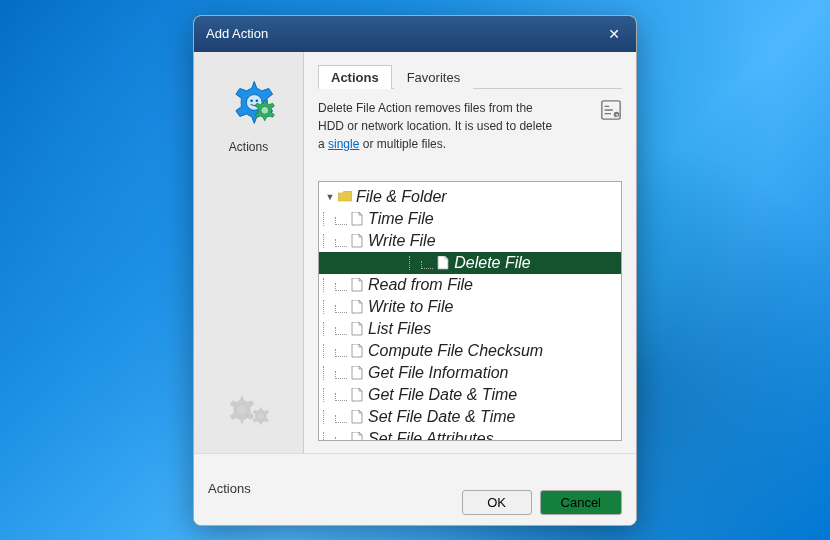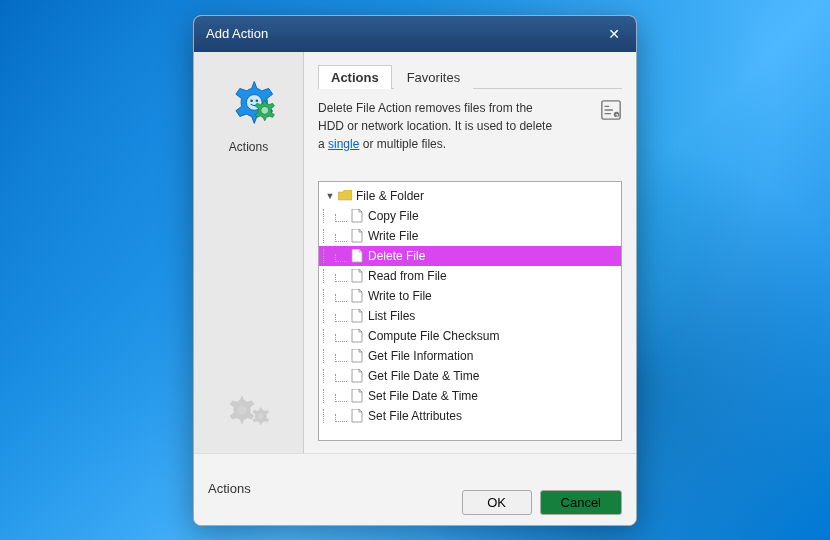--- a/index.html
+++ b/index.html
@@ -222,21 +222,21 @@
     .tree-item {
       display: flex;
       align-items: center;
       padding: 2px 4px;
       cursor: pointer;
       font-size: 12px;
       color: #222;
       user-select: none;
       white-space: nowrap;
     }
-    .tree-item.selected { background: #d946ef; color: white; }
+    .tree-item.selected { background: #14532d; color: white; justify-content: center; }
 
     .tree-item .indent { display: inline-block; }
     .tree-item .expander {
       width: 14px;
       height: 14px;
       display: inline-flex;
       align-items: center;
       justify-content: center;
       font-size: 9px;
       color: #555;
@@ -245,21 +245,22 @@
     .tree-item .file-icon {
       width: 16px;
       height: 16px;
       display: inline-flex;
       align-items: center;
       justify-content: center;
       margin-right: 3px;
       flex-shrink: 0;
     }
     .tree-item .item-label {
-      font-size: 12px;
+      font-size: 16px;
+      font-style: italic;
     }
 
     
     .dialog-footer {
       padding: 8px 14px 10px;
       display: flex;
       align-items: center;
       justify-content: space-between;
       background: #f3f3f3;
       border-top: 1px solid #ddd;
@@ -386,21 +387,21 @@
             <span style="display:inline-flex;align-items:center;width:26px;">
               <span style="display:inline-block;width:12px;border-left:1px dotted #999;height:14px;"></span>
               <span style="display:inline-block;width:12px;height:8px;border-left:1px dotted #999;border-bottom:1px dotted #999;margin-bottom:-4px;"></span>
             </span>
             <span class="file-icon">
               <svg width="12" height="14" viewBox="0 0 12 14">
                   <path d="M1,0 L8,0 L11,3 L11,13 L1,13 Z" fill="white" stroke="#888" stroke-width="0.8"></path>
                   <path d="M8,0 L8,3 L11,3" fill="none" stroke="#888" stroke-width="0.8"></path>
                 </svg>
             </span>
-            <span class="item-label">Copy File</span>
+            <span class="item-label">Time File</span>
           </div>
 
 
           <div class="tree-item">
             <span style="display:inline-flex;align-items:center;width:26px;">
               <span style="display:inline-block;width:12px;border-left:1px dotted #999;height:14px;"></span>
               <span style="display:inline-block;width:12px;height:8px;border-left:1px dotted #999;border-bottom:1px dotted #999;margin-bottom:-4px;"></span>
             </span>
             <span class="file-icon">
               <svg width="12" height="14" viewBox="0 0 12 14">

